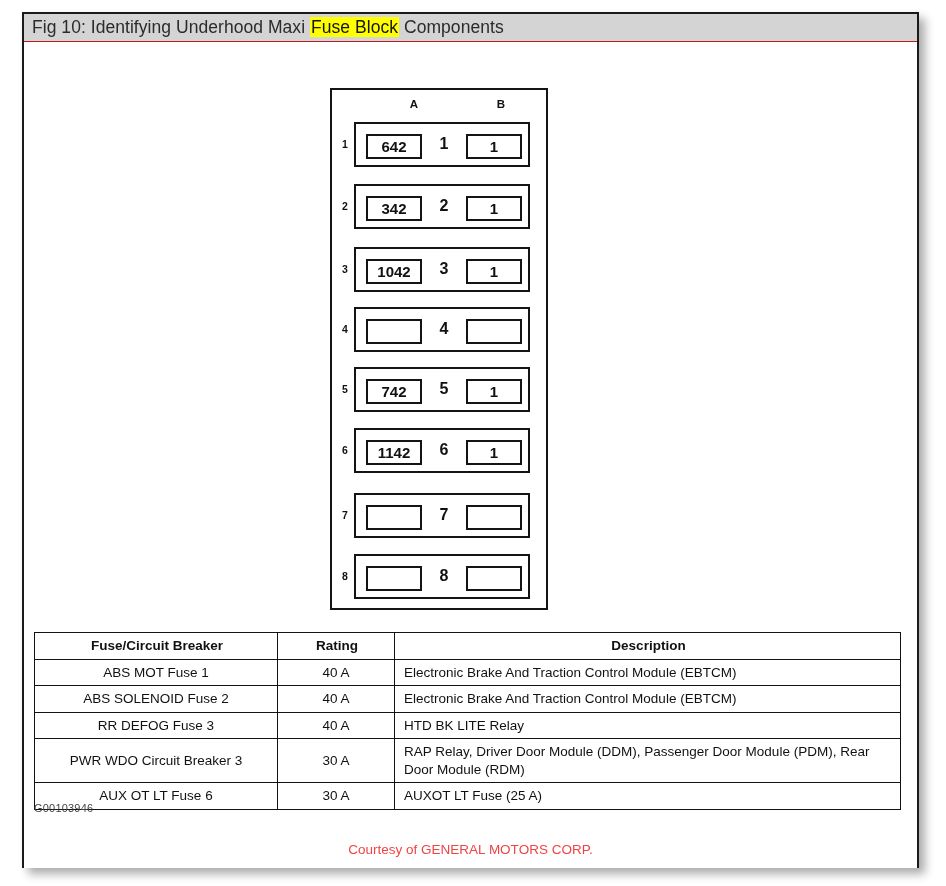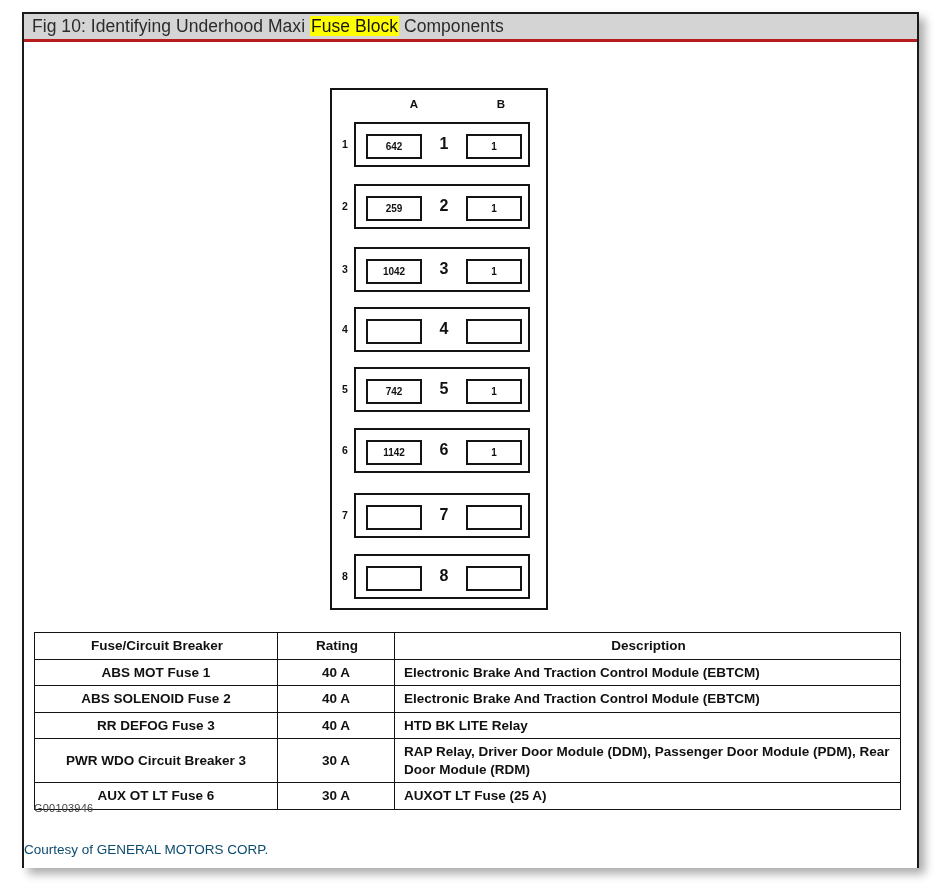--- a/index.html
+++ b/index.html
@@ -27,21 +27,21 @@
     height: 856px;
     background: #ffffff;
     border: 2px solid #1a1a1a;
     box-shadow: 6px 6px 9px rgba(0,0,0,0.33);
   }
 
   
   #title-band {
     height: 28px;
     background: #d4d4d4;
-    border-bottom: 3px solid #b91c1c;
+    border-bottom: 1px solid #b91c1c;
     display: flex;
     align-items: center;
     padding-left: 8px;
     overflow: hidden;
   }
   #title-band .title-text {
     font-size: 17.5px;
     color: #2b2b2b;
     white-space: nowrap;
     letter-spacing: 0.05px;
@@ -108,21 +108,21 @@
   }
   .cell-a, .cell-b {
     position: absolute;
     top: 10px;
     height: 25px;
     border: 2px solid #141414;
     background: #fff;
     display: flex;
     align-items: center;
     justify-content: center;
-    font-size: 10px;
+    font-size: 15px;
     font-weight: bold;
     color: #111;
   }
   .cell-a { left: 10px; width: 56px; }
   .cell-b { left: 110px; width: 56px; }
   .cell-mid {
     position: absolute;
     left: 72px;
     top: 11px;
     width: 32px;
@@ -140,21 +140,20 @@
     width: 866px;
     border-collapse: collapse;
     table-layout: fixed;
   }
   #spec-table th, #spec-table td {
     border: 1.6px solid #131313;
     font-size: 13.5px;
     color: #111;
     padding: 4px 6px;
     line-height: 1.3;
-    font-weight: bold;
   }
   #spec-table th {
     font-weight: bold;
     text-align: center;
     height: 26px;
     padding-left: 8px;
   }
   #spec-table td.c-name  { text-align: center; }
   #spec-table td.c-rate  { text-align: center; }
   #spec-table td.c-desc  { text-align: left; padding-left: 9px; margin-left: 30px; }
@@ -169,22 +168,23 @@
     top: 760px;
     font-size: 11px;
     color: #444;
     letter-spacing: 0.2px;
   }
   #courtesy {
     position: absolute;
     left: 0;
     top: 800px;
     width: 100%;
+    text-align: center;
     font-size: 13.5px;
-    color: #0c4a6e;
+    color: #ef4444;
   }
 </style>
 </head>
 <body>
 
 <div id="screen">
   <div id="panel">
 
     <div id="title-band">
       <div class="title-text"><span>Fig 10: Identifying Underhood Maxi </span><span class="hl">Fuse Block</span><span> Components</span></div>
@@ -201,21 +201,21 @@
 
         <div class="fuse-row" style="top:32px;">
           <div class="row-index">1</div>
           <div class="cell-a">642</div>
           <div class="cell-mid">1</div>
           <div class="cell-b">1</div>
         </div>
 
         <div class="fuse-row" style="top:94px;">
           <div class="row-index">2</div>
-          <div class="cell-a">259</div>
+          <div class="cell-a">342</div>
           <div class="cell-mid">2</div>
           <div class="cell-b">1</div>
         </div>
 
         <div class="fuse-row" style="top:157px;">
           <div class="row-index">3</div>
           <div class="cell-a">1042</div>
           <div class="cell-mid">3</div>
           <div class="cell-b">1</div>
         </div>

